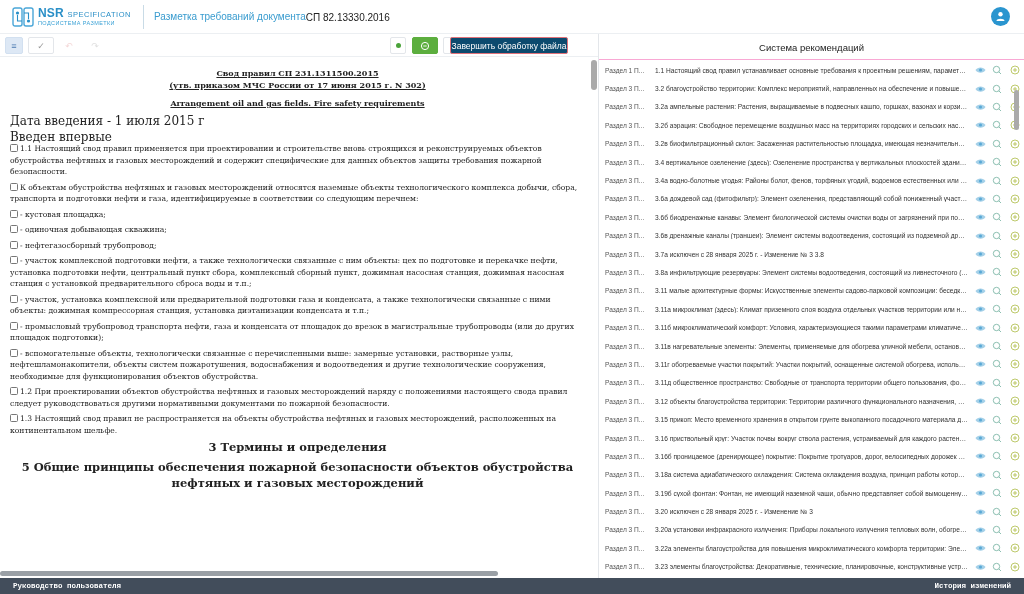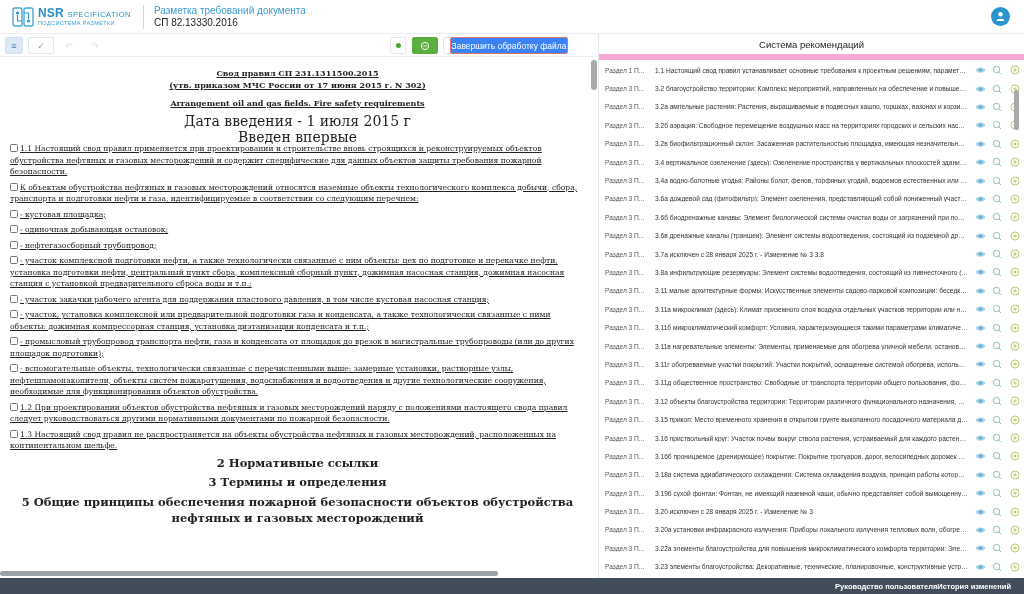--- a/index.html
+++ b/index.html
@@ -9,73 +9,73 @@
   
   .header { position: absolute; left: 0; top: 0; width: 1024px; height: 34px; background: #fff; border-bottom: 1px solid #eceff2; display: flex; align-items: center; }
   .logo { display: flex; align-items: center; margin-left: 12px; }
   .logo-mark { width: 22px; height: 20px; position: relative; margin-right: 4px; }
   .logo-mark svg { display: block; }
   .logo-text { display: flex; flex-direction: column; line-height: 1; }
   .logo-main { font-size: 12px; font-weight: bold; color: #2a8fc7; letter-spacing: 0.2px; }
   .logo-main small { font-size: 7.5px; font-weight: normal; letter-spacing: 0.5px; }
   .logo-sub { font-size: 5.5px; color: #3aa1d5; letter-spacing: 0.4px; margin-top: 2px; }
   .header-sep { width: 1px; height: 24px; background: #c9dbe6; margin: 0 10px 0 12px; }
-  .header-titles { display: flex; flex-direction: column; line-height: 1.1; justify-content: flex-end; }
+  .header-titles { display: flex; flex-direction: row; line-height: 1.1; justify-content: flex-end; }
   .header-title { font-size: 10px; color: #3a9ccf; }
   .header-doc { font-size: 10px; color: #222; margin-top: 1px; }
   .avatar { position: absolute; right: 14px; top: 7px; width: 19px; height: 19px; border-radius: 50%; background: #2a95cf; display: flex; align-items: center; justify-content: center; }
 
   
   .toolbar { position: absolute; left: 0; top: 35px; width: 598px; height: 22px; display: flex; align-items: center; border-bottom: 1px solid #eceff2; }
   .tb-btn { height: 17px; border: 1px solid #e3e6ea; border-radius: 2px; background: #fff; display: flex; align-items: center; justify-content: center; font-size: 9px; color: #999; }
   .tb-menu { position: absolute; left: 5px; width: 18px; background: #dde8f5; border-color: #d2e0f0; color: #4a78b0; }
   .tb-check { position: absolute; left: 28px; width: 26px; }
   .tb-undo { position: absolute; left: 57px; width: 24px; border-color: transparent; color: #e8a8a8; opacity: 0.45; }
   .tb-redo { position: absolute; left: 83px; width: 24px; border-color: transparent; color: #bbb; opacity: 0.45; }
   .tb-dot { position: absolute; left: 390px; width: 16px; }
   .tb-dot span { width: 5px; height: 5px; border-radius: 50%; background: #4aa33a; display: block; }
   .tb-chat { position: absolute; left: 412px; width: 26px; background: #5cae3e; border-color: #5cae3e; color: #fff; }
   .tb-box { position: absolute; left: 443px; width: 26px; color: #666; }
-  .tb-finish { position: absolute; left: 450px; width: 118px; background: #3b82f6; border-color: #e0727a; color: #fff; font-size: 8.5px; }
+  .tb-finish { position: absolute; left: 450px; width: 118px; background: #0c4a6e; border-color: #e0727a; color: #fff; font-size: 8.5px; }
 
   
   .doc-pane { position: absolute; left: 0; top: 57px; width: 598px; height: 521px; overflow: hidden; font-family: "DejaVu Serif", serif; font-size: 8px; color: #222; }
   .doc-inner { position: absolute; left: 10px; top: 10px; width: 575px; }
   .doc-center { text-align: center; font-weight: bold; font-size: 8px; line-height: 12px; text-decoration: underline; }
   .doc-center.sub { margin-top: 6px; }
-  .doc-right { text-align: center; font-size: 14px; line-height: 12px; }
+  .doc-right { text-align: left; font-size: 12px; line-height: 12px; }
   .doc-right.date { margin-top: 6px; }
   .doc-right.intro { margin-top: 4px; }
   .doc-h { text-align: center; font-weight: bold; font-size: 11.5px; line-height: 15px; }
   .doc-h.first { margin-top: 6px; margin-bottom: 4px; }
   .doc-h.sect { margin-top: 4px; }
   .doc-h.big { font-size: 11.5px; line-height: 16px; }
-  .para { font-size: 7.6px; line-height: 11.5px; margin-bottom: 4px; position: relative; text-decoration: underline; }
+  .para { font-size: 7.6px; line-height: 11.5px; margin-bottom: 4px; position: relative; }
   .cb { display: inline-block; width: 8px; height: 8px; border: 1px solid #777; border-radius: 1.5px; vertical-align: -1px; margin-right: 2px; background: #fff; }
   .v-scroll { position: absolute; left: 591px; top: 60px; width: 6px; height: 30px; background: #aaa; border-radius: 3px; }
   .h-scroll { position: absolute; left: 0; top: 571px; width: 498px; height: 5px; background: #9aa0a6; border-radius: 3px; }
 
   
   .divider { position: absolute; left: 598px; top: 34px; width: 1px; height: 544px; background: #e3e6ea; }
 
   
   .rec-pane { position: absolute; left: 599px; top: 34px; width: 425px; height: 544px; }
-  .rec-title { height: 25px; border-bottom: 6px solid #f9a8d4; display: flex; align-items: center; justify-content: center; font-size: 9.5px; color: #222; margin-top: 1px; }
+  .rec-title { height: 25px; border-bottom: 1px solid #f9a8d4; display: flex; align-items: center; justify-content: center; font-size: 9.5px; color: #222; margin-top: 1px; }
   .rec-list { position: absolute; left: 0; top: 27px; width: 425px; }
   .rec-row { height: 18.4px; display: flex; align-items: center; font-size: 6.6px; color: #333; white-space: nowrap; }
   .rec-sec { width: 48px; margin-left: 6px; color: #555; overflow: hidden; }
   .rec-text { width: 313px; margin-left: 2px; overflow: hidden; text-overflow: ellipsis; }
   .rec-icon { width: 12px; height: 12px; display: flex; align-items: center; justify-content: center; margin-left: 4px; }
   .rec-icon.eye { margin-left: 6px; }
   .rec-icon.search { margin-left: 5px; }
   .rec-icon.add { margin-left: 6px; }
   .rec-scroll { position: absolute; right: 5px; top: 56px; width: 5px; height: 40px; background: #aaa; border-radius: 3px; }
 
   
-  .footer { position: absolute; left: 0; top: 578px; width: 1024px; height: 16px; background: #424d5b; display: flex; align-items: center; justify-content: flex-end; padding: 4px 13px; }
+  .footer { position: absolute; left: 0; top: 578px; width: 1024px; height: 16px; background: #424d5b; display: flex; align-items: center; justify-content: space-between; padding: 4px 13px; font-family: Liberation Mono, monospace; }
   .footer span { color: #fff; font-size: 7.5px; font-weight: bold; }
 </style>
 </head>
 <body>
 
 <div class="app">
 
   <div class="header">
     <div class="logo">
       <div class="logo-mark">
@@ -141,31 +141,29 @@
     <div class="doc-inner">
       <div class="doc-center">Свод правил СП 231.1311500.2015</div>
       <div class="doc-center">(утв. приказом МЧС России от 17 июня 2015 г. N 302)</div>
       <div class="doc-center sub">Arrangement oil and gas fields. Fire safety requirements</div>
       <div class="doc-right date">Дата введения - 1 июля 2015 г</div>
       <div class="doc-right intro">Введен впервые</div>
 
       <div class="para"><span class="cb"></span><span>1.1 Настоящий свод правил применяется при проектировании и строительстве вновь строящихся и реконструируемых объектов обустройства нефтяных и газовых месторождений и содержит специфические для данных объектов защиты требования пожарной безопасности.</span></div>
       <div class="para"><span class="cb"></span><span>К объектам обустройства нефтяных и газовых месторождений относятся наземные объекты технологического комплекса добычи, сбора, транспорта и подготовки нефти и газа, идентифицируемые в соответствии со следующим перечнем:</span></div>
       <div class="para"><span class="cb"></span><span>- кустовая площадка;</span></div>
-      <div class="para"><span class="cb"></span><span>- одиночная добывающая остановок;</span></div>
+      <div class="para"><span class="cb"></span><span>- одиночная добывающая скважина;</span></div>
       <div class="para"><span class="cb"></span><span>- нефтегазосборный трубопровод;</span></div>
       <div class="para"><span class="cb"></span><span>- участок комплексной подготовки нефти, а также технологически связанные с ним объекты: цех по подготовке и перекачке нефти, установка подготовки нефти, центральный пункт сбора, комплексный сборный пункт, дожимная насосная станция, дожимная насосная станция с установкой предварительного сброса воды и т.п.;</span></div>
-      <div class="para"><span class="cb"></span><span>- участок закачки рабочего агента для поддержания пластового давления, в том числе кустовая насосная станция;</span></div>
       <div class="para"><span class="cb"></span><span>- участок, установка комплексной или предварительной подготовки газа и конденсата, а также технологически связанные с ними объекты: дожимная компрессорная станция, установка диэтанизации конденсата и т.п.;</span></div>
       <div class="para"><span class="cb"></span><span>- промысловый трубопровод транспорта нефти, газа и конденсата от площадок до врезок в магистральные трубопроводы (или до других площадок подготовки);</span></div>
       <div class="para"><span class="cb"></span><span>- вспомогательные объекты, технологически связанные с перечисленными выше: замерные установки, растворные узлы, нефтешламонакопители, объекты систем пожаротушения, водоснабжения и водоотведения и другие технологические сооружения, необходимые для функционирования объектов обустройства.</span></div>
       <div class="para"><span class="cb"></span><span>1.2 При проектировании объектов обустройства нефтяных и газовых месторождений наряду с положениями настоящего свода правил следует руководствоваться другими нормативными документами по пожарной безопасности.</span></div>
       <div class="para"><span class="cb"></span><span>1.3 Настоящий свод правил не распространяется на объекты обустройства нефтяных и газовых месторождений, расположенных на континентальном шельфе.</span></div>
 
-      <div class="doc-h sect">2 Нормативные ссылки</div>
       <div class="doc-h sect">3 Термины и определения</div>
       <div class="doc-h sect big">5 Общие принципы обеспечения пожарной безопасности объектов обустройства нефтяных и газовых месторождений</div>
 
     </div>
   </div>
   <div class="v-scroll"></div>
   <div class="h-scroll"></div>
 
   <div class="divider"></div>
 

